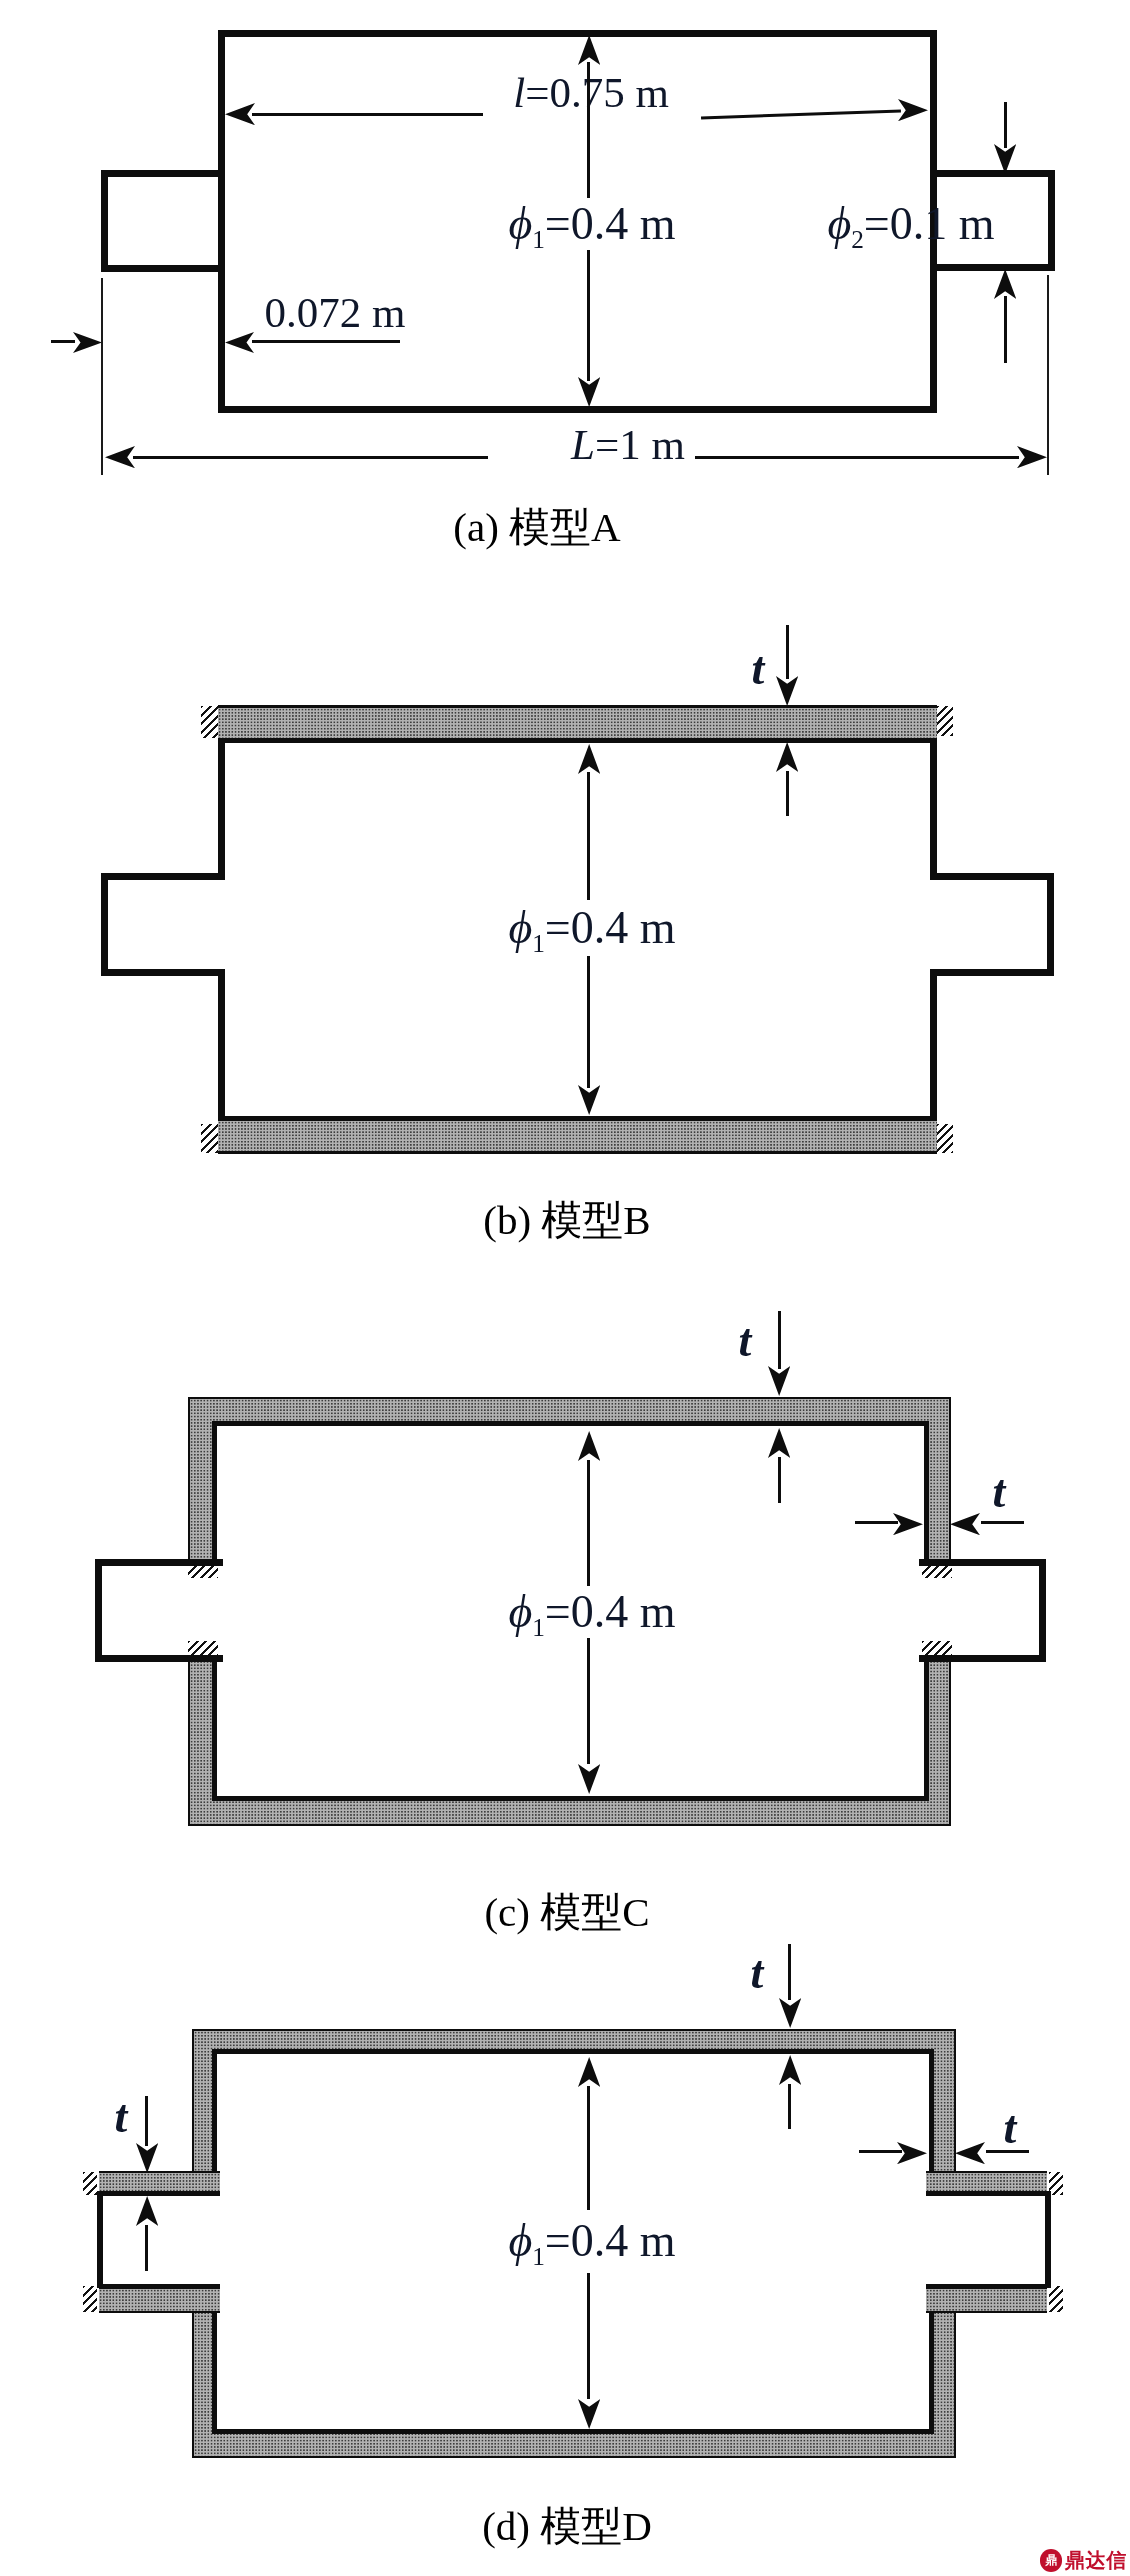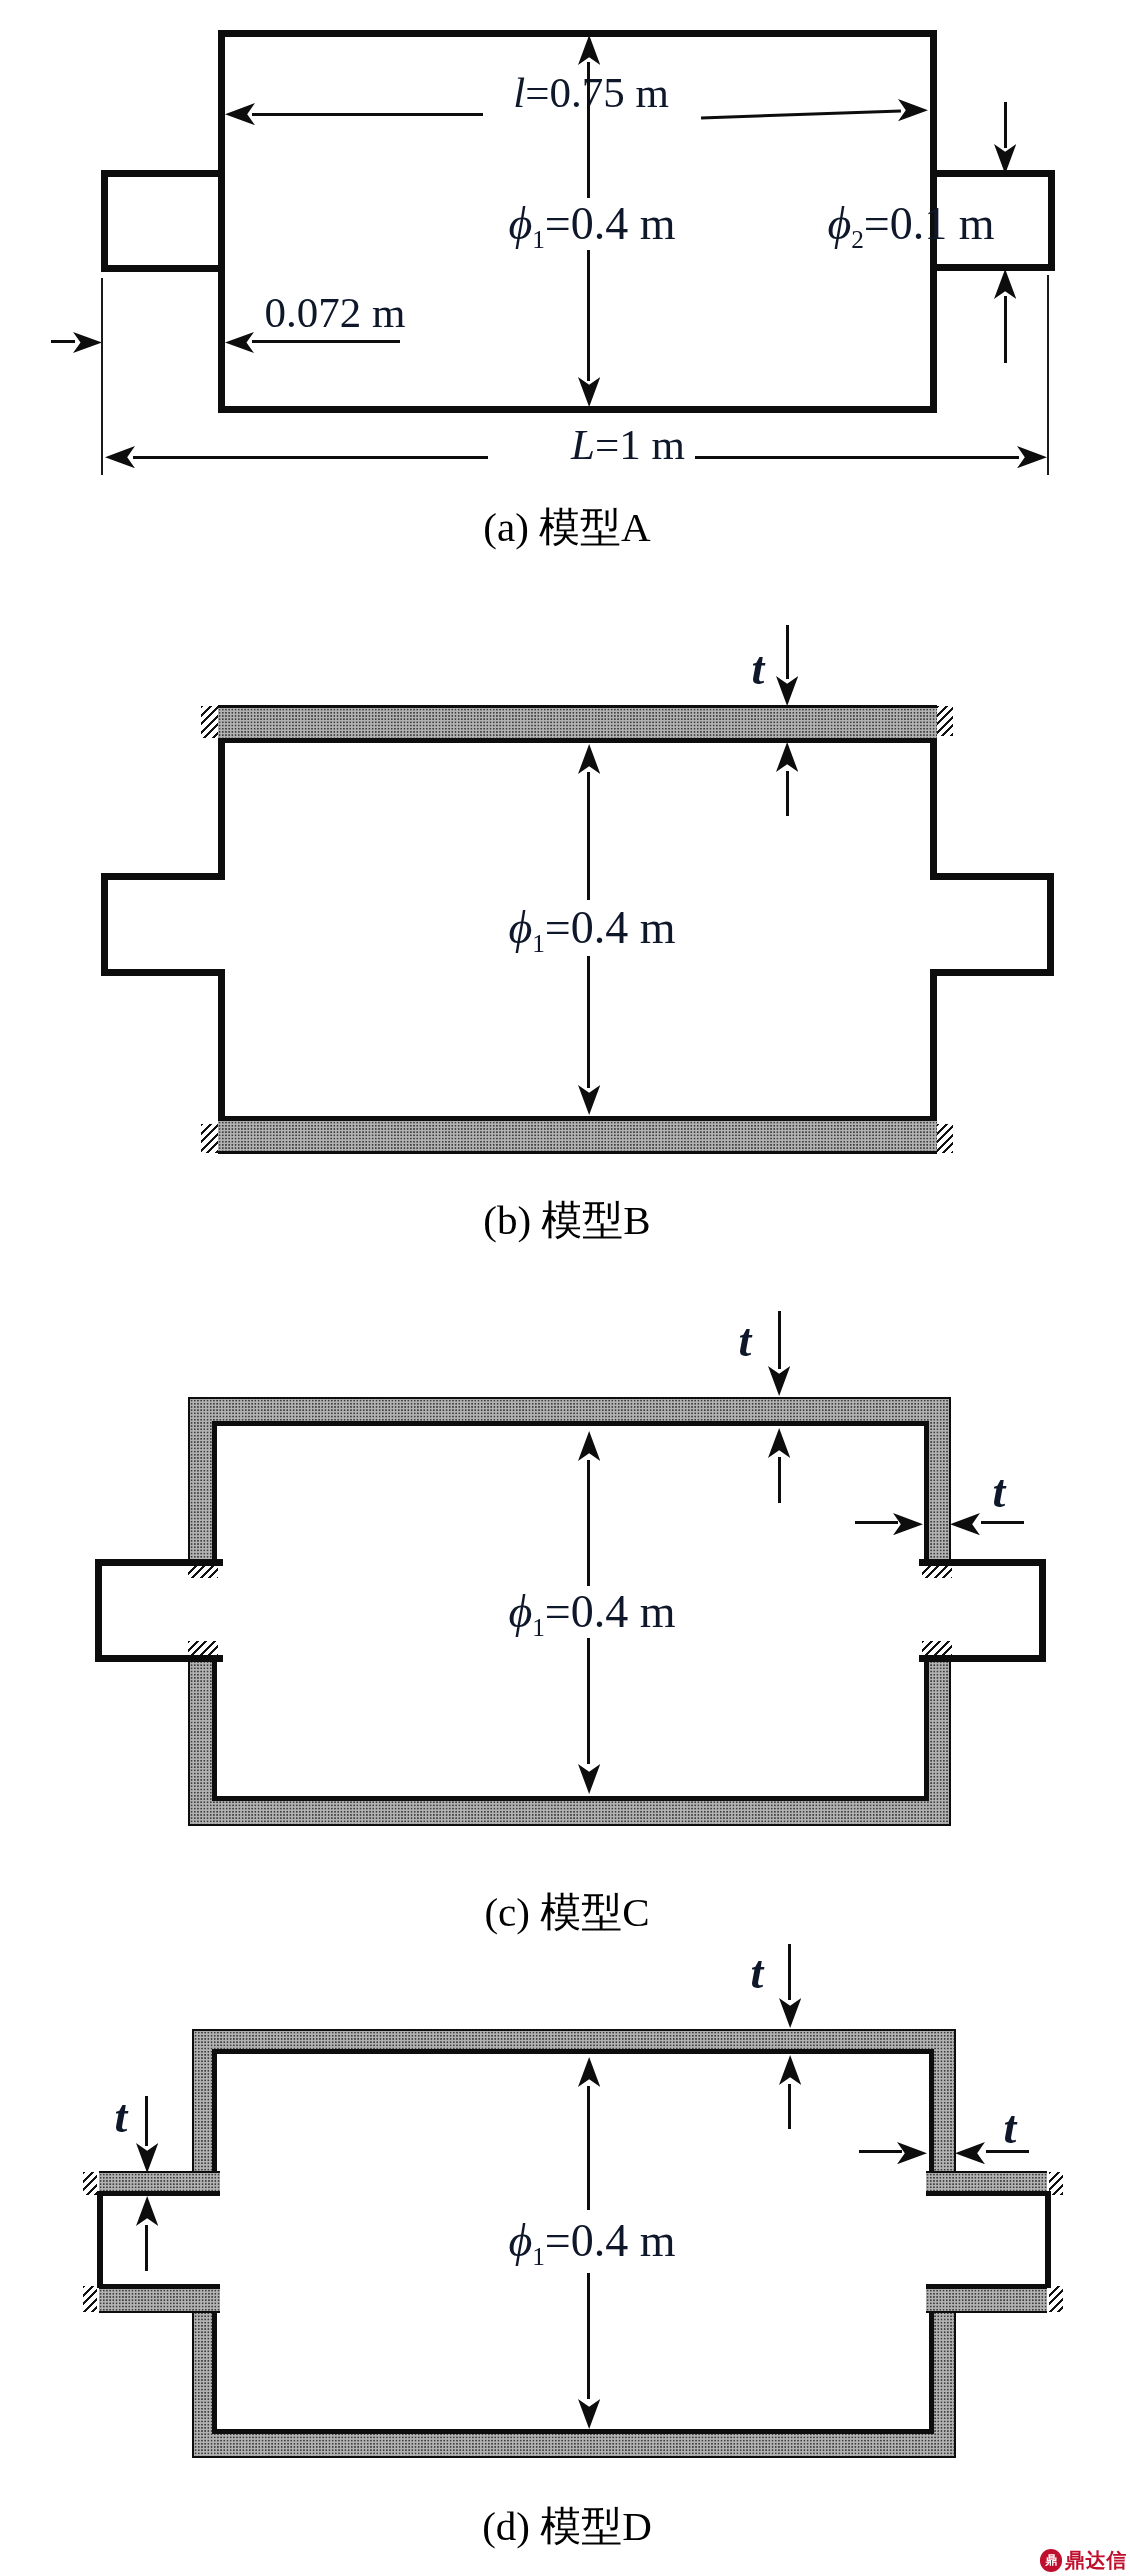--- a/index.html
+++ b/index.html
@@ -93,21 +93,21 @@
     <div class="thin" style="left:1047px;top:275px;width:2.4px;height:200px;"></div>
 
     <div class="ah ah-left" style="left:105px;top:446px;width:30px;height:22.3px;"></div>
     <div class="ln" style="left:133px;top:456px;width:355px;height:3.2px;"></div>
     <div class="ln" style="left:695px;top:456px;width:324px;height:3.2px;"></div>
     <div class="ah ah-right" style="left:1017px;top:446px;width:30px;height:22.3px;"></div>
     <div class="lbl bg" style="left:591px;top:444px;margin-left:37px;">
       <span class="v">L</span><span>=1 m</span>
     </div>
 
-    <div class="caption" style="left:567px;top:504px;font-family:Liberation Serif, serif;">(a) 模型A</div>
+    <div class="caption" style="left:537px;top:504px;font-family:Liberation Serif, serif;">(a) 模型A</div>
   </div>
 
   <div>
 
     <div class="wall band-top" style="left:218px;top:705px;width:719px;height:38px;"></div>
     <div class="hatch" style="left:201px;top:706px;width:17px;height:32px;"></div>
     <div class="hatch" style="left:937px;top:706px;width:16px;height:30px;"></div>
 
     <div class="wall band-bot" style="left:218px;top:1116px;width:719px;height:38px;"></div>
     <div class="hatch" style="left:201px;top:1124px;width:17px;height:29px;"></div>

